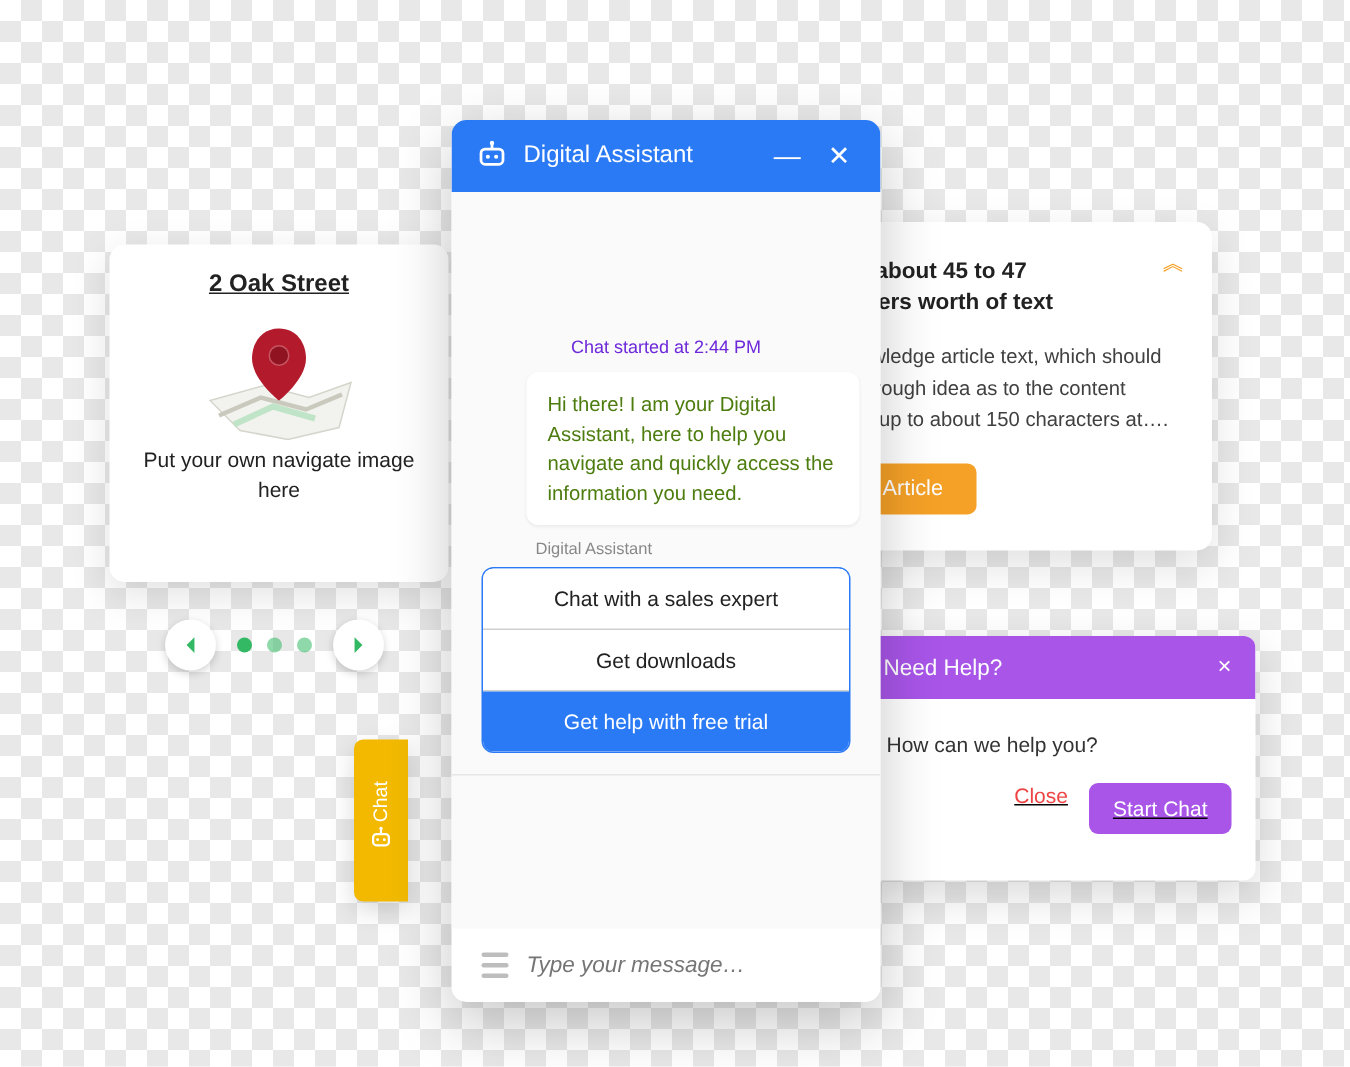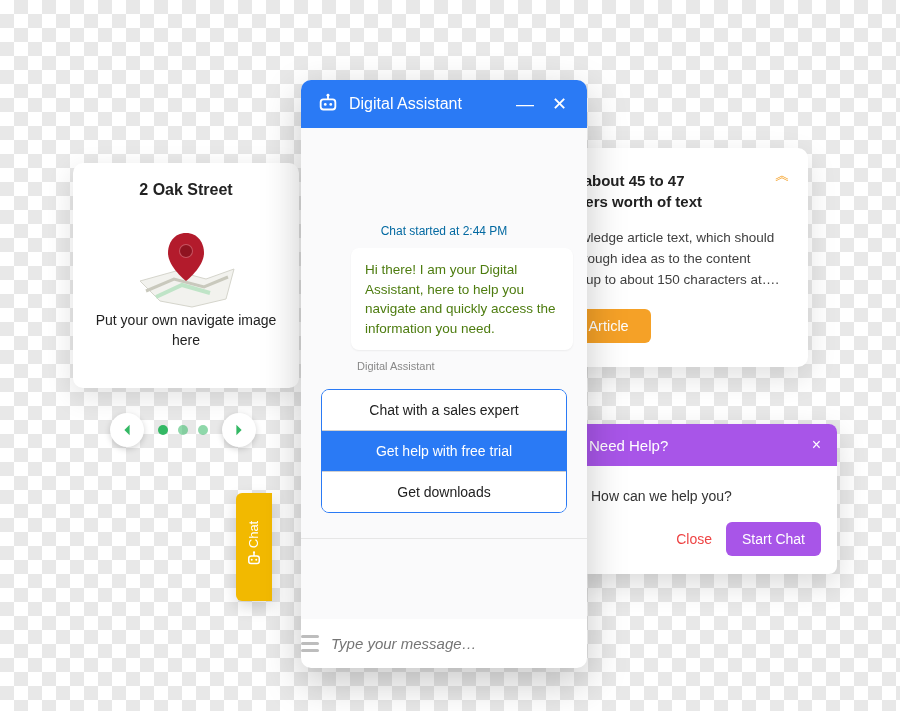--- a/index.html
+++ b/index.html
@@ -21,21 +21,21 @@
       width: 226px;
       height: 225px;
       background: #fff;
       border-radius: 10px;
       box-shadow: 0 8px 28px rgba(0,0,0,0.12);
       display: flex;
       flex-direction: column;
       align-items: center;
       padding: 18px 14px 20px;
     }
-    .map-title { font-size: 16px; font-weight: 700; color:#222; margin-bottom: 22px; }
+    .map-title { font-size: 16px; font-weight: 700; color:#222; margin-bottom: 8px; text-decoration: underline; }
     .map-graphic { width: 120px; height: 90px; position: relative; }
     .map-graphic svg { width: 100%; height: 100%; }
     .map-caption { font-size: 14px; color:#222; text-align:center; line-height:1.4; }
 
     .carousel-nav {
       position: absolute;
       left: 110px;
       top: 413px;
       display: flex;
       align-items: center;
@@ -111,21 +111,21 @@
       background:#a855e8;
       color:#fff;
       padding:12px 16px;
       display:flex;
       justify-content:space-between;
       align-items:center;
       font-size:15px;
     }
     .help-header .x { cursor:pointer; font-size:16px; }
     .help-body { padding:22px 18px 10px; font-size:14px; color:#333; }
-    .help-actions { display:flex; justify-content:flex-end; gap:14px; padding:8px 16px 18px; align-items:center;}
+    .help-actions { display:flex; justify-content:flex-end; gap:14px; padding:8px 16px 31px; align-items:flex-start;text-decoration:underline;}
     .help-close { color:#e44; font-size:14px; cursor:pointer; }
     .help-start {
       background:#a855e8; color:#fff; border:none; border-radius:6px;
       padding:9px 16px; font-size:14px; cursor:pointer;
     }
 
     
     .chat-window {
       position:absolute;
       left:301px;
@@ -148,45 +148,45 @@
       gap:10px;
     }
     .chat-header-title { font-size:16px; flex:1; }
     .hdr-bot-icon{ width:22px; height:22px; fill:#fff;}
     .hdr-btn { cursor:pointer; font-size:18px; padding:0 4px;}
     .chat-body {
       flex:1; background:#fafafb; padding:0 14px 10px;
       display:flex; flex-direction:column;
     }
     .chat-spacer { flex:0 0 96px; }
-    .chat-started { text-align:center; font-size:12px; color:#0369a1; margin-bottom:10px;}
+    .chat-started { text-align:center; font-size:12px; color:#6d28d9; margin-bottom:10px;}
     .msg {
       background:#fff; border-radius:8px; padding:12px 14px;
       font-size:13.5px; color:#4d7c0f; line-height:1.45;
       margin-bottom:8px; box-shadow:0 1px 2px rgba(0,0,0,.06);
       align-self:flex-start; max-width:228px;
     }
     .avatar-row { display:flex; align-items:flex-end; gap:8px; }
     .bot-avatar {
       width:34px; height:34px; border-radius:50%; background:#2a7af5;
       display:flex; align-items:center; justify-content:center; flex-shrink:0;
       margin-bottom:6px;
     }
     .bot-avatar svg { width:20px; height:20px; fill:#fff; }
     .sender-label { font-size:11px; color:#888; margin:2px 0 6px 42px; }
-    .option-list { border:1px solid #2a7af5; border-radius:8px; overflow:hidden; margin:11px 6px; }
+    .option-list { border:1px solid #2a7af5; border-radius:8px; overflow:hidden; margin:0 6px; }
     .option-item {
       padding:12px 10px; text-align:center; font-size:14px; cursor:pointer;
       border-bottom:1px solid #d0d0d0; background:#fff; color:#222;
     }
     .option-item:last-child { border-bottom:none; }
     .option-item.primary { background:#2a7af5; color:#fff; }
     .chat-divider { height:1px; background:#e6e6e6; margin:14px -14px 0; }
     .chat-input-row {
-      display:flex; align-items:center; gap:12px; padding:16px 0;
+      display:flex; align-items:center; gap:12px; padding:16px 20px;
     }
     .hamburger { display:flex; flex-direction:column; gap:4px; cursor:pointer;}
     .hamburger span { width:18px; height:3px; background:#bdbdbd; border-radius:2px;}
     .chat-input {
       border:none; outline:none; font-size:15px; color:#555; flex:1;
       font-style:italic; background:transparent;
     }
   </style>
 </head>
 <body>
@@ -271,22 +271,22 @@
   <div class="chat-body">
     <div class="chat-spacer"></div>
     <div class="chat-started">Chat started at 2:44 PM</div>
 
     <div class="msg" style="margin-left:36px;">Hi there! I am your Digital Assistant, here to help you navigate and quickly access the information you need.</div>
 
     <div class="sender-label">Digital Assistant</div>
 
     <div class="option-list">
       <div class="option-item">Chat with a sales expert</div>
+      <div class="option-item">Get downloads</div>
       <div class="option-item primary">Get help with free trial</div>
-      <div class="option-item">Get downloads</div>
     </div>
 
     <div class="chat-divider"></div>
   </div>
 
   <div class="chat-input-row">
     <div class="hamburger">
       <span></span>
         <span></span>
         <span></span>

